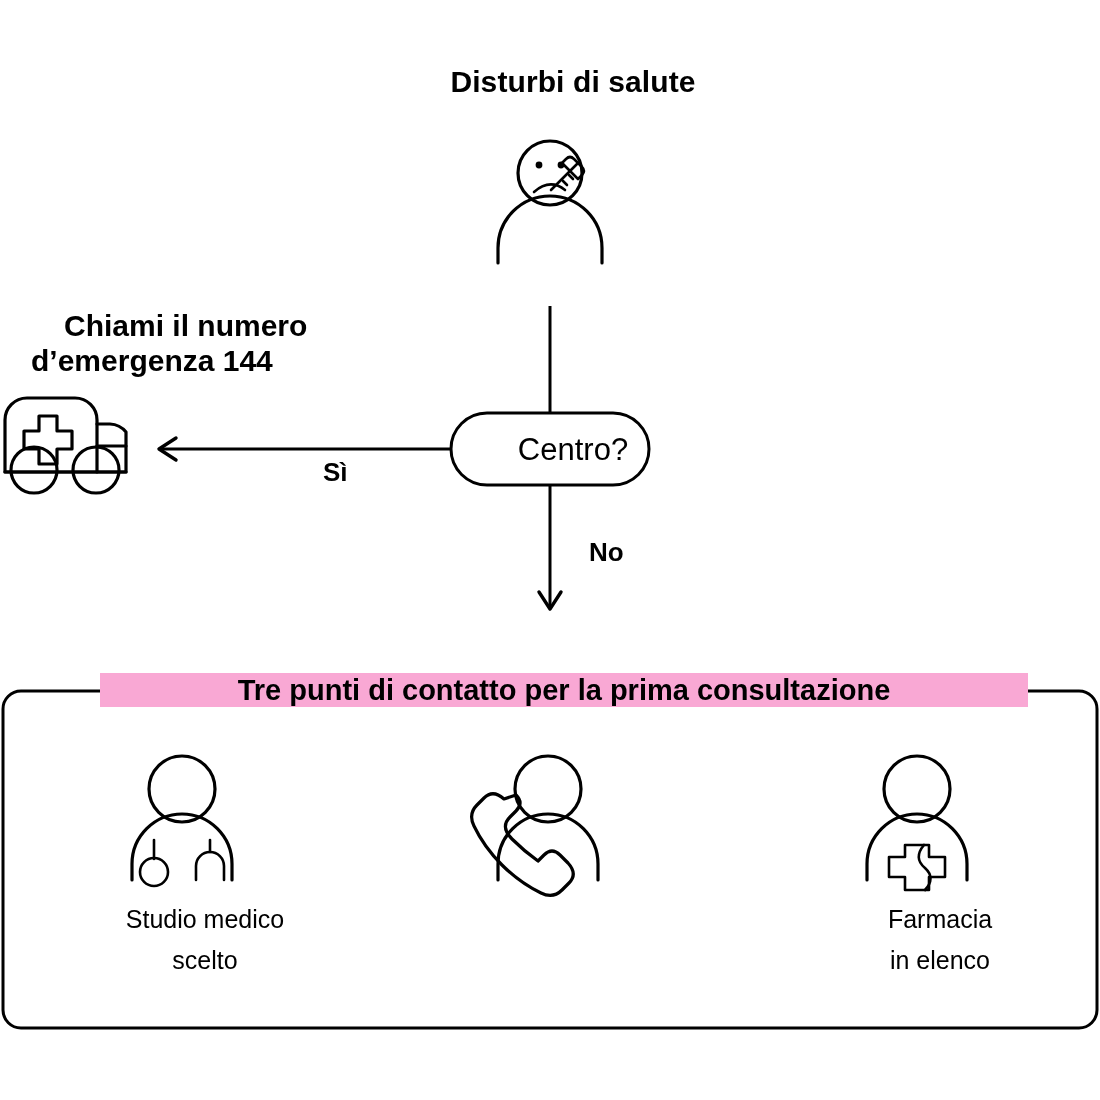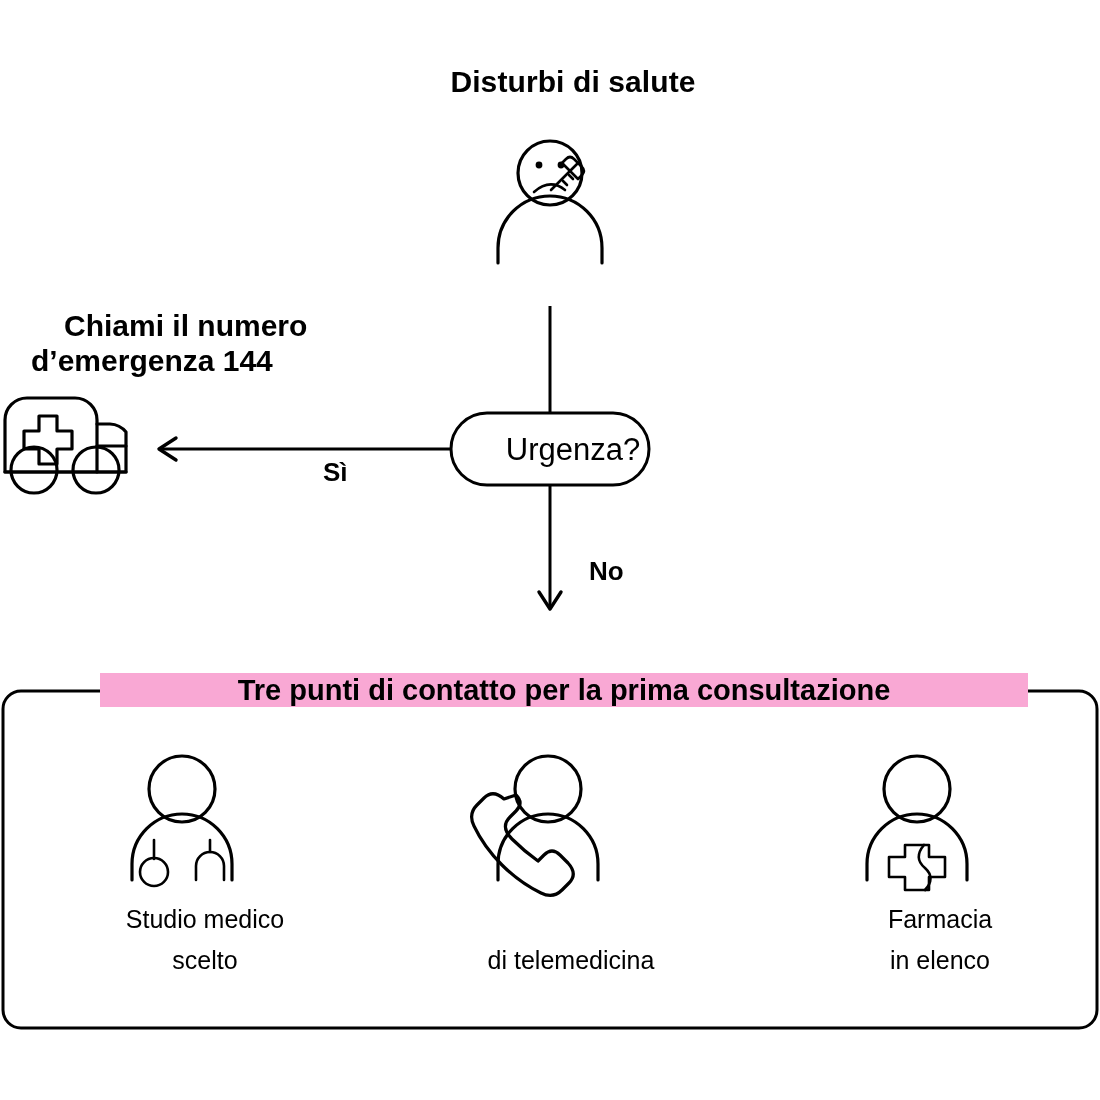--- a/index.html
+++ b/index.html
@@ -185,29 +185,28 @@
     </g>
 
   </svg>
 
   <div class="txt title-main" style="left:0; top:64px; width:1100px;">Disturbi di salute</div>
 
   <div class="txt title-emerg" style="left:8px; top:308px; width:420px;margin-left:33px;">Chiami il numero</div>
 
   <div class="txt title-emerg" style="left:8px; top:343px; width:420px;">d’emergenza 144</div>
 
-  <div class="txt node-label" style="left:451px; top:432px; width:198px;">Urgenza?</div>
+  <div class="txt node-label" style="left:451px; top:432px; width:198px;">Centro?</div>
 
   <div class="txt edge-label" style="left:300px; top:457px;">Sì</div>
 
-  <div class="txt edge-label" style="left:566px; top:556px;">No</div>
+  <div class="txt edge-label" style="left:566px; top:537px;">No</div>
 
   <div class="txt box-title" style="left:100px; top:673px; width:900px;">Tre punti di contatto per la prima consultazione</div>
 
   <div class="txt card-label" style="left:32px; top:903px; width:300px;">Studio medico</div>
   <div class="txt card-label" style="left:32px; top:944px; width:300px;">scelto</div>
 
-  <div class="txt card-label" style="left:398px; top:944px; width:300px;">di telemedicina</div>
 
   <div class="txt card-label" style="left:767px; top:903px; width:300px;">Farmacia</div>
   <div class="txt card-label" style="left:767px; top:944px; width:300px;">in elenco</div>
 
 </div>
 
 </body></html>

